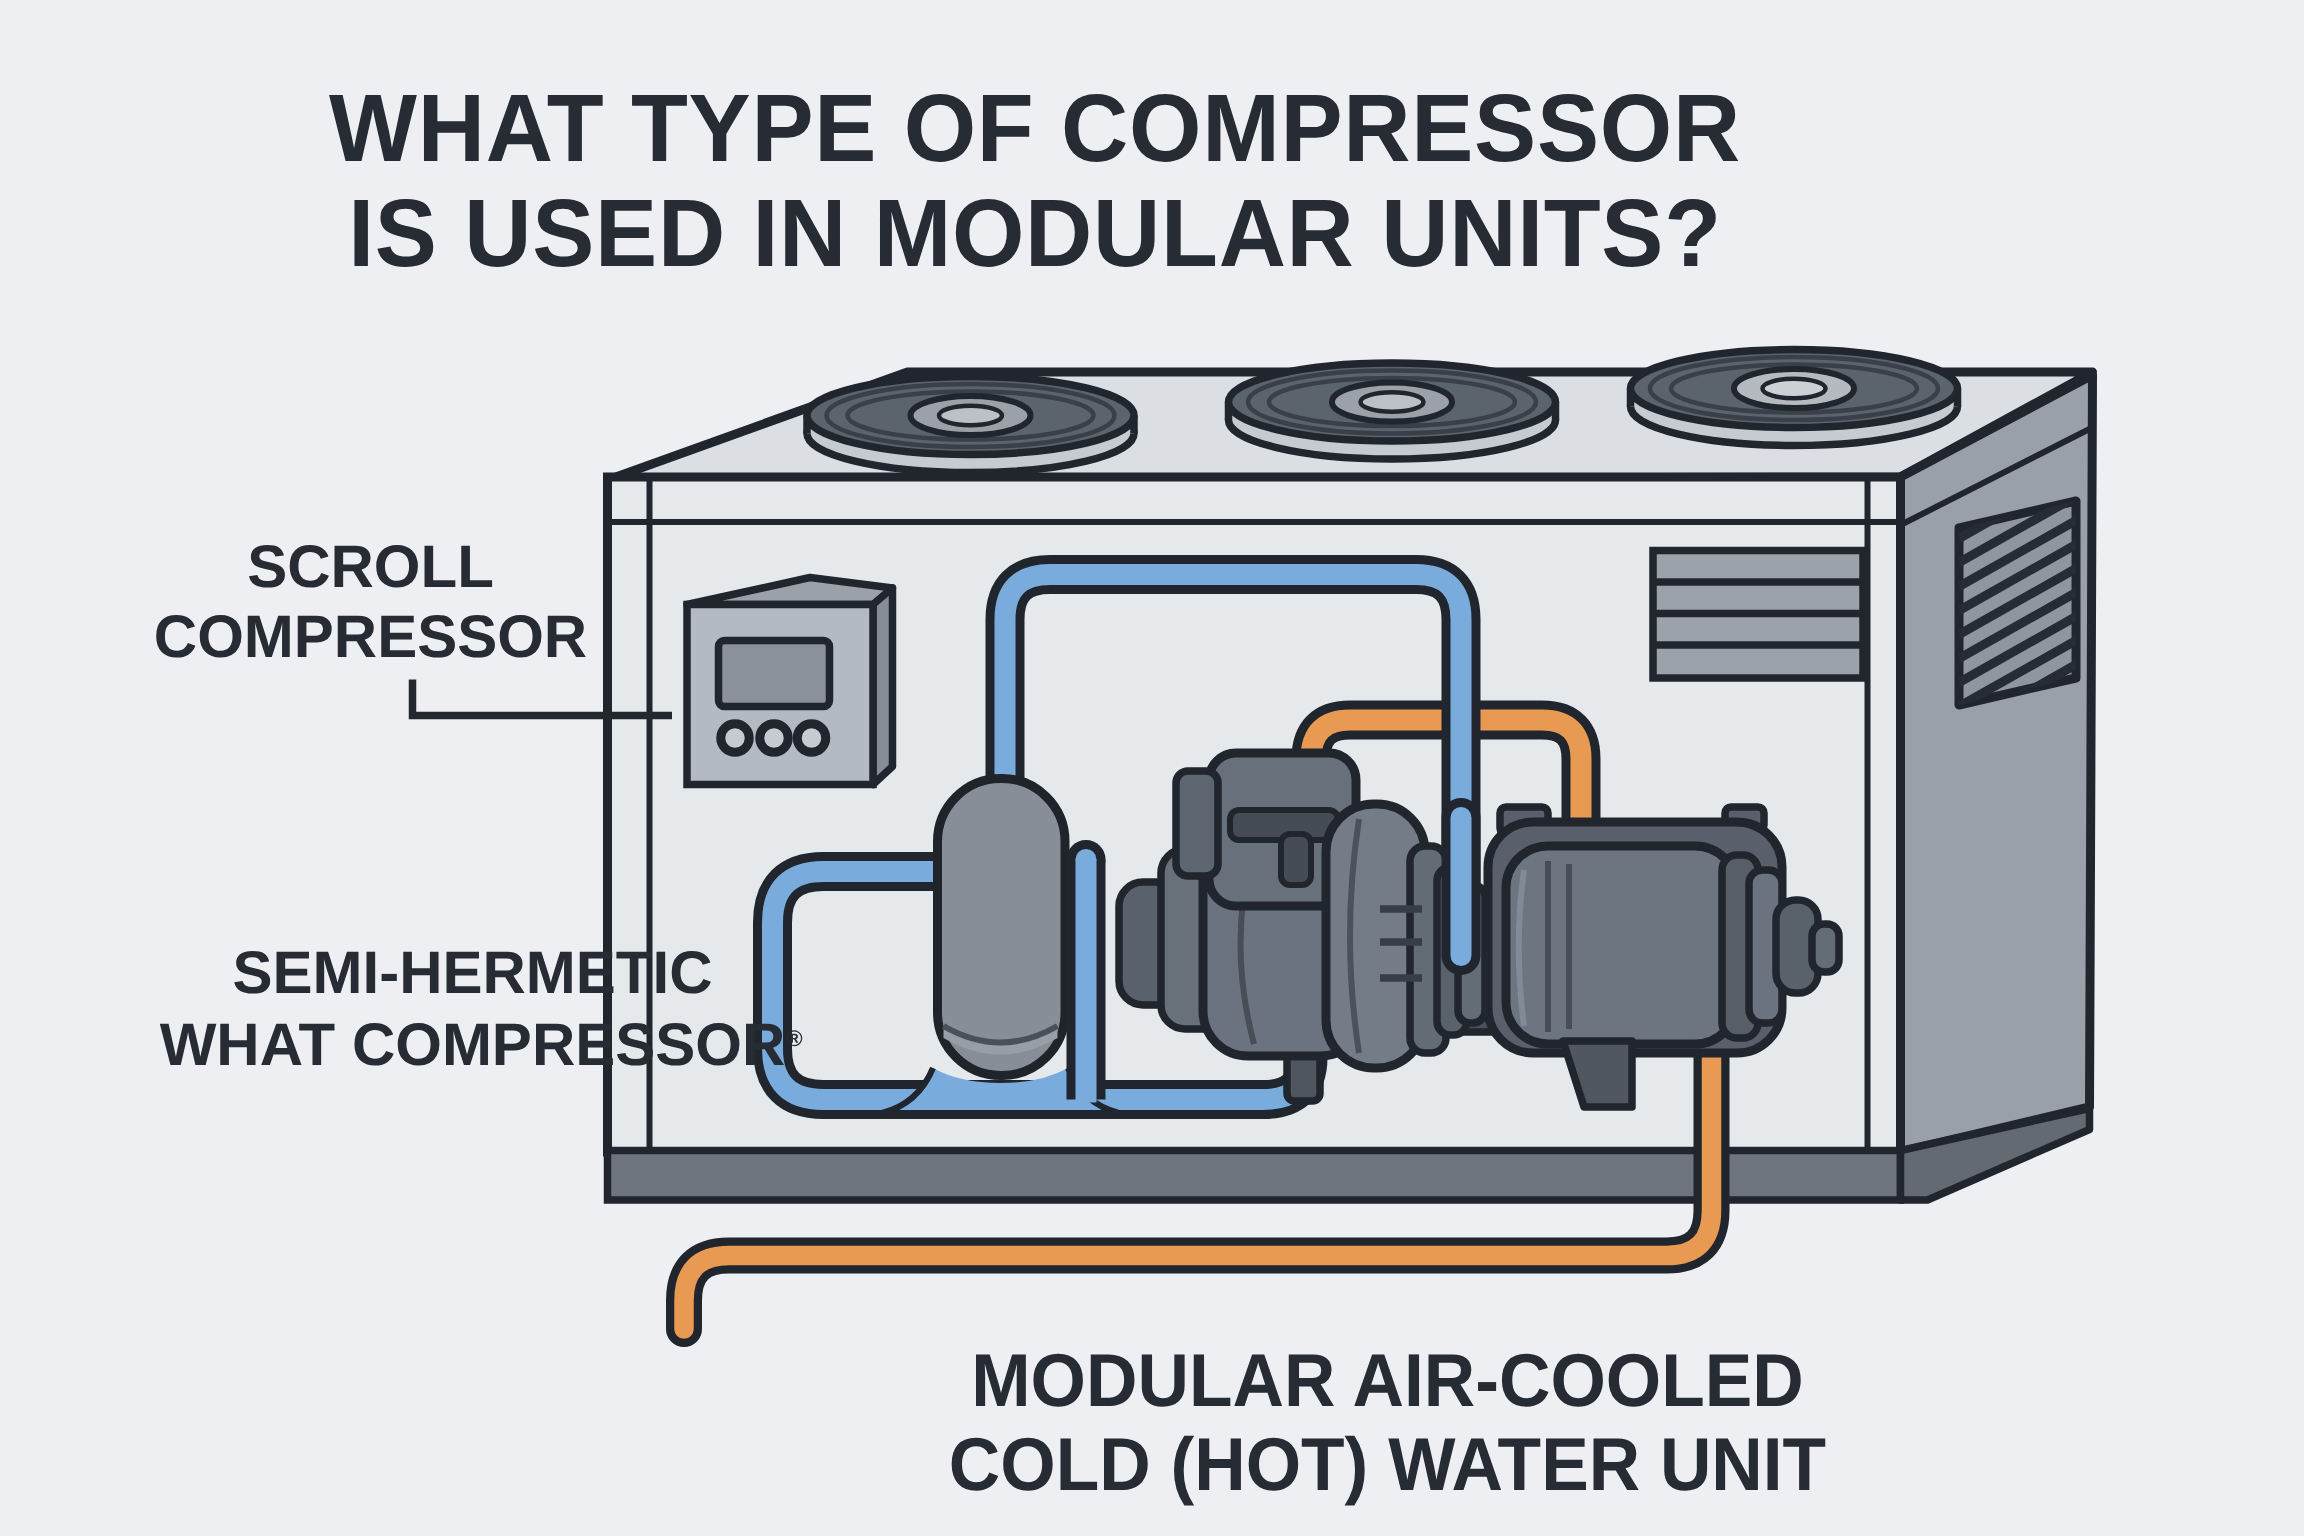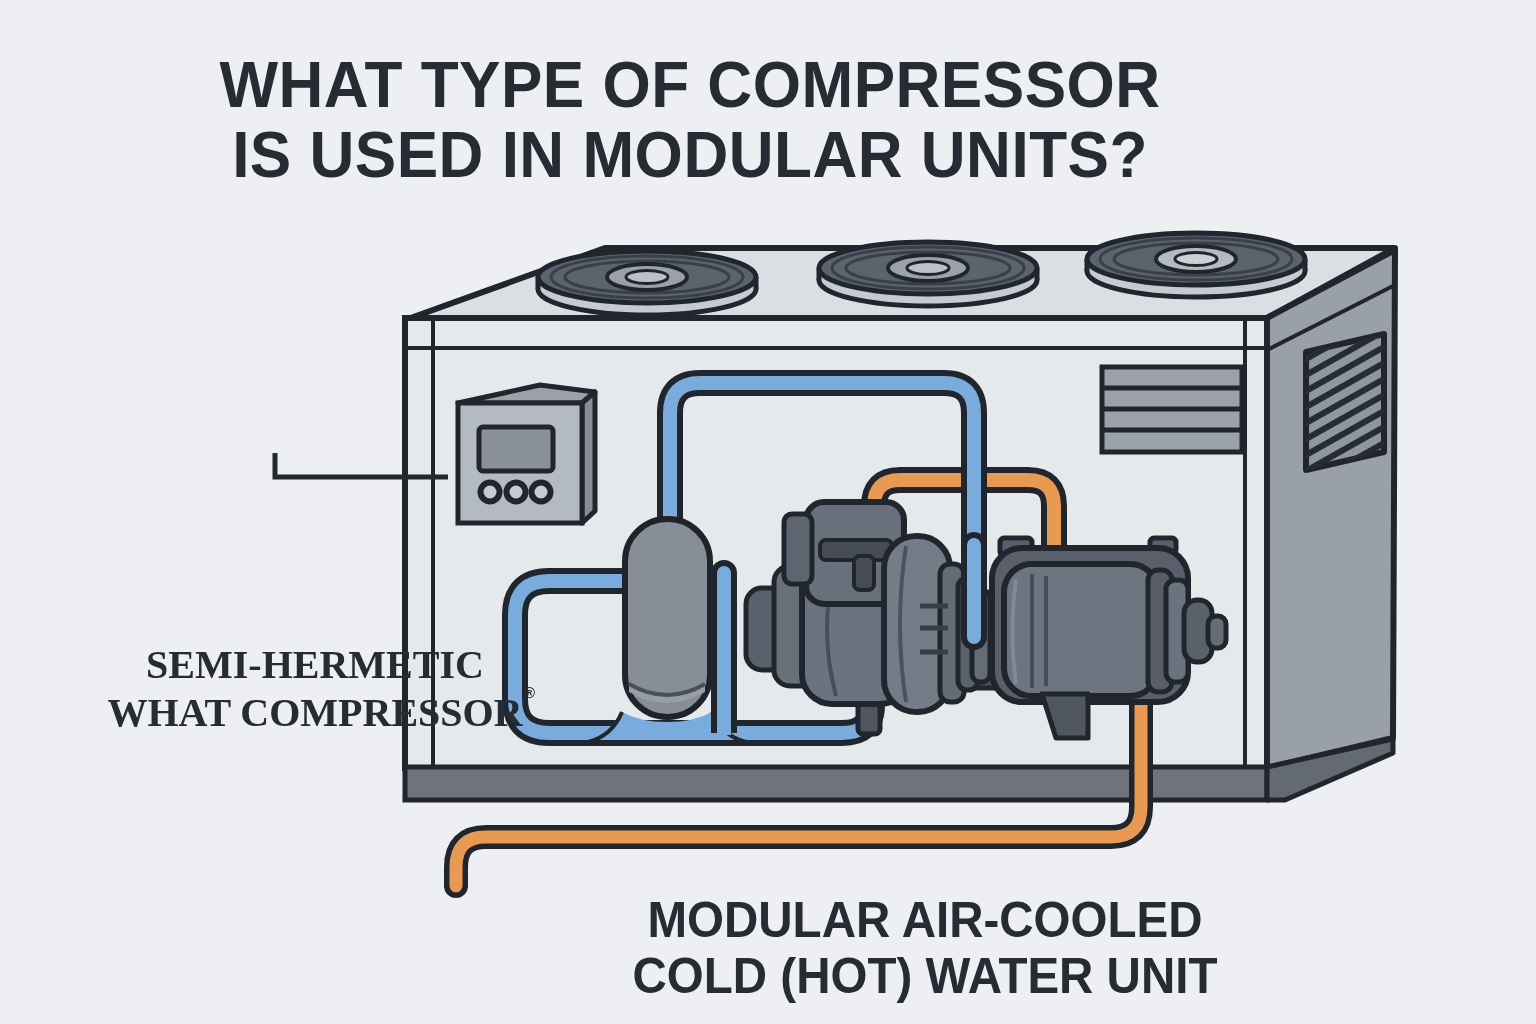--- a/index.html
+++ b/index.html
@@ -4,21 +4,21 @@
 <style>
   html,body{margin:0;padding:0;background:#edeff3;}
   .stage{position:relative;width:1536px;height:1024px;overflow:hidden;
          font-family:"Liberation Sans","DejaVu Sans",sans-serif;background:#edeff3;}
   .stage svg{position:absolute;left:0;top:0;}
   .txt{position:absolute;color:#272b33;font-weight:700;text-align:center;
        white-space:nowrap;pointer-events:none;}
   .title{left:110px;top:50px;width:1160px;font-size:64px;line-height:70px;letter-spacing:.5px;
          transform:scaleX(.97);transform-origin:50% 0;}
   .lbl-scroll{left:92px;top:355px;width:310px;font-size:40px;line-height:47px;}
-  .lbl-screw{left:100px;top:641px;width:430px;font-size:40px;line-height:48px;font-family:Liberation Serif, serif;}
+  .lbl-screw{left:100px;top:625px;width:430px;font-size:40px;line-height:48px;}
   .regmark{position:absolute;left:524px;top:684px;font-size:15px;font-weight:700;color:#272b33;}
   .caption{left:530px;top:892px;width:790px;font-size:50px;line-height:56px;
            transform:scaleX(.95);transform-origin:50% 0;}
 </style>
 </head>
 <body>
 
 <div class="stage">
 <svg width="1536" height="1024" viewBox="0 0 1536 1024">
   <defs>
@@ -188,20 +188,24 @@
     <path d="M 974 545 L 974 637" fill="none" stroke="#21262e" stroke-width="26" stroke-linecap="round"></path>
     <path d="M 974 545 L 974 637" fill="none" stroke-width="14" stroke-linecap="round" stroke="#79acdc"></path>
   </g>
 </svg>
 
   <div class="txt title">
     <div>WHAT TYPE OF COMPRESSOR</div>
     <div>IS USED IN MODULAR UNITS?</div>
   </div>
 
+  <div class="txt lbl-scroll">
+    <div>SCROLL</div>
+    <div>COMPRESSOR</div>
+  </div>
 
   <div class="txt lbl-screw">
     <div>SEMI-HERMETIC</div>
     <div>WHAT COMPRESSOR</div>
   </div>
   <span class="regmark">®</span>
 
   <div class="txt caption">
     <div>MODULAR AIR-COOLED</div>
     <div>COLD (HOT) WATER UNIT</div>

